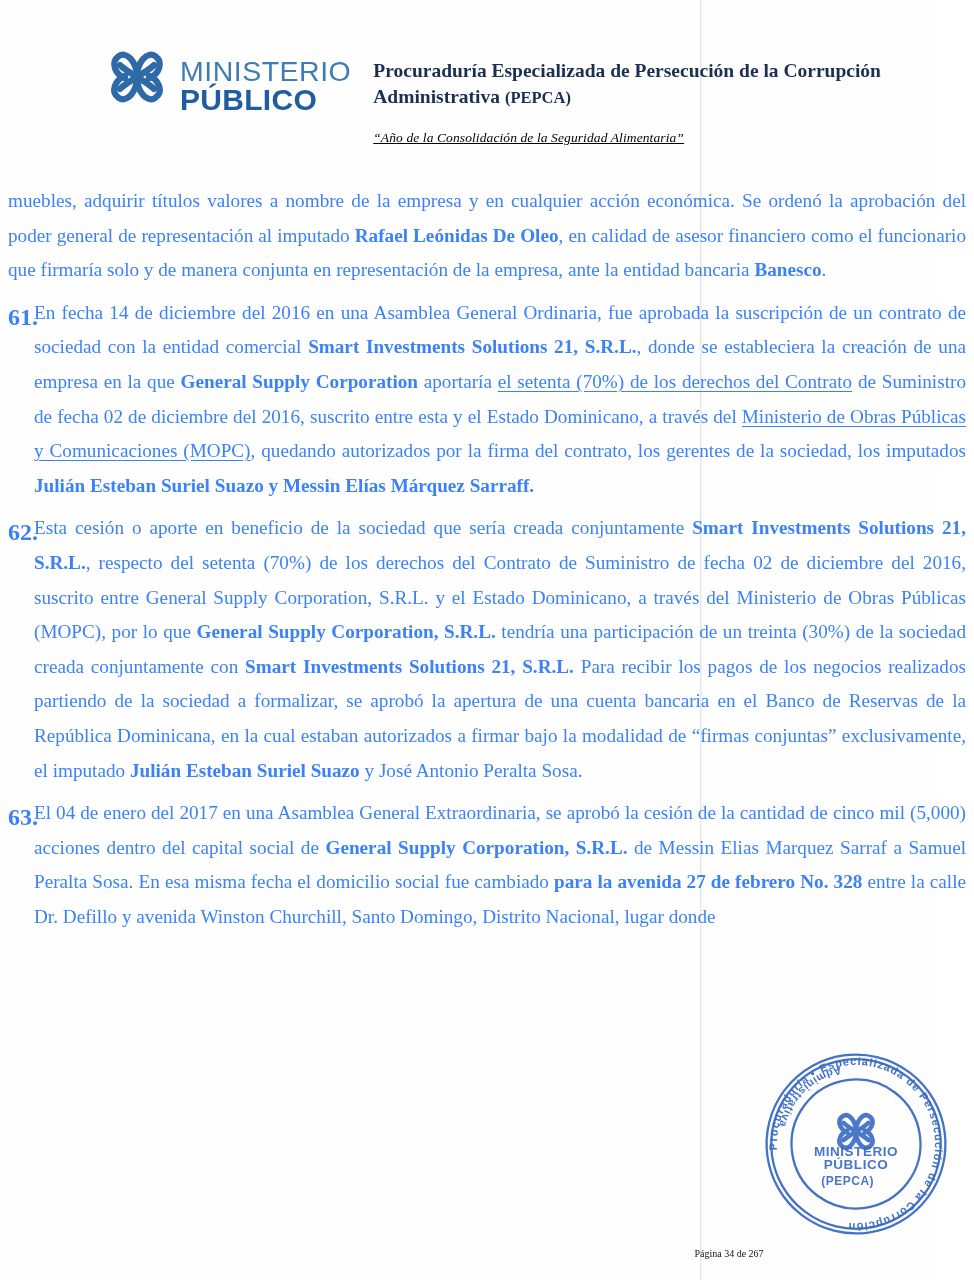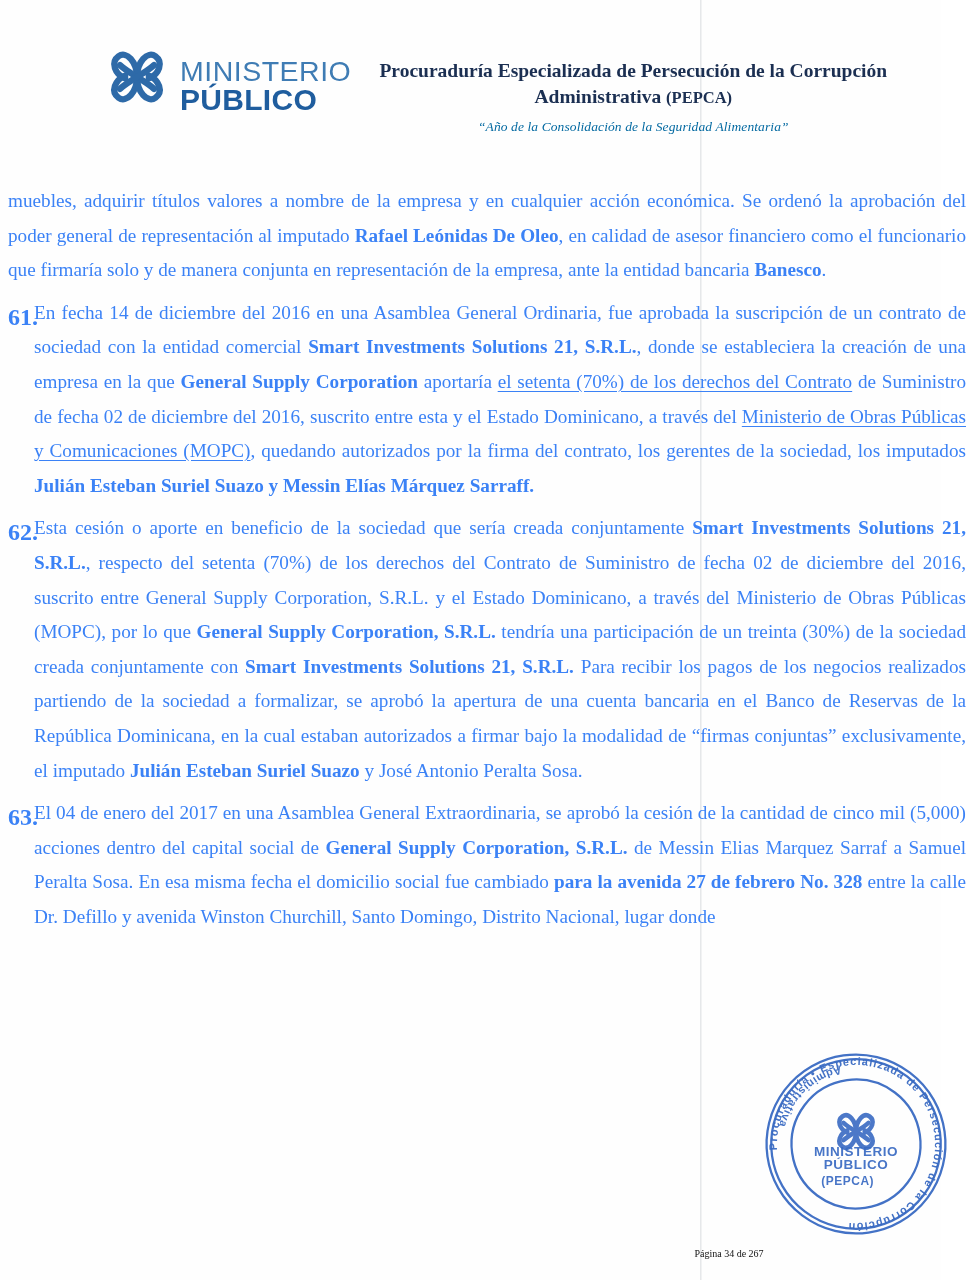--- a/index.html
+++ b/index.html
@@ -80,42 +80,42 @@
     letter-spacing: .3px;
     color: #1f5d9e;
     font-weight: 700;
     display: block;
     margin-top: 2px;
   }
 
   .header-titles {
     margin-left: 22px;
     margin-top: 20px;
-    text-align: center;
     width: 520px;
   }
   .hdr-title {
     font-family: "Liberation Serif", serif;
     font-weight: 700;
     font-size: 19.5px;
     color: #1b2f52;
     line-height: 1.32;
     display: block;
   }
   .hdr-title .small {
     font-size: 16.5px;
   }
   .hdr-motto {
     display: block;
-    margin-top: 10px;
+    margin-top: 21px;
     font-family: "Liberation Serif", serif;
     font-style: italic;
     font-size: 13.5px;
-    color: #0369a1;
+    color: #000000;
     letter-spacing: .1px;
+    text-decoration: underline;
   }
 
   
   .content {
     position: absolute;
     top: 176px;
     left: 0;
     width: 974px;
   }
 

